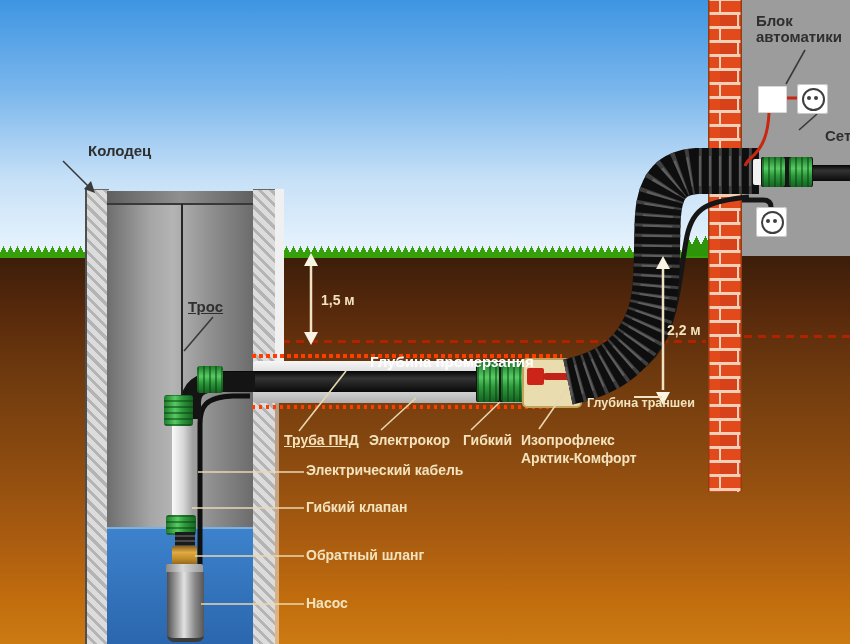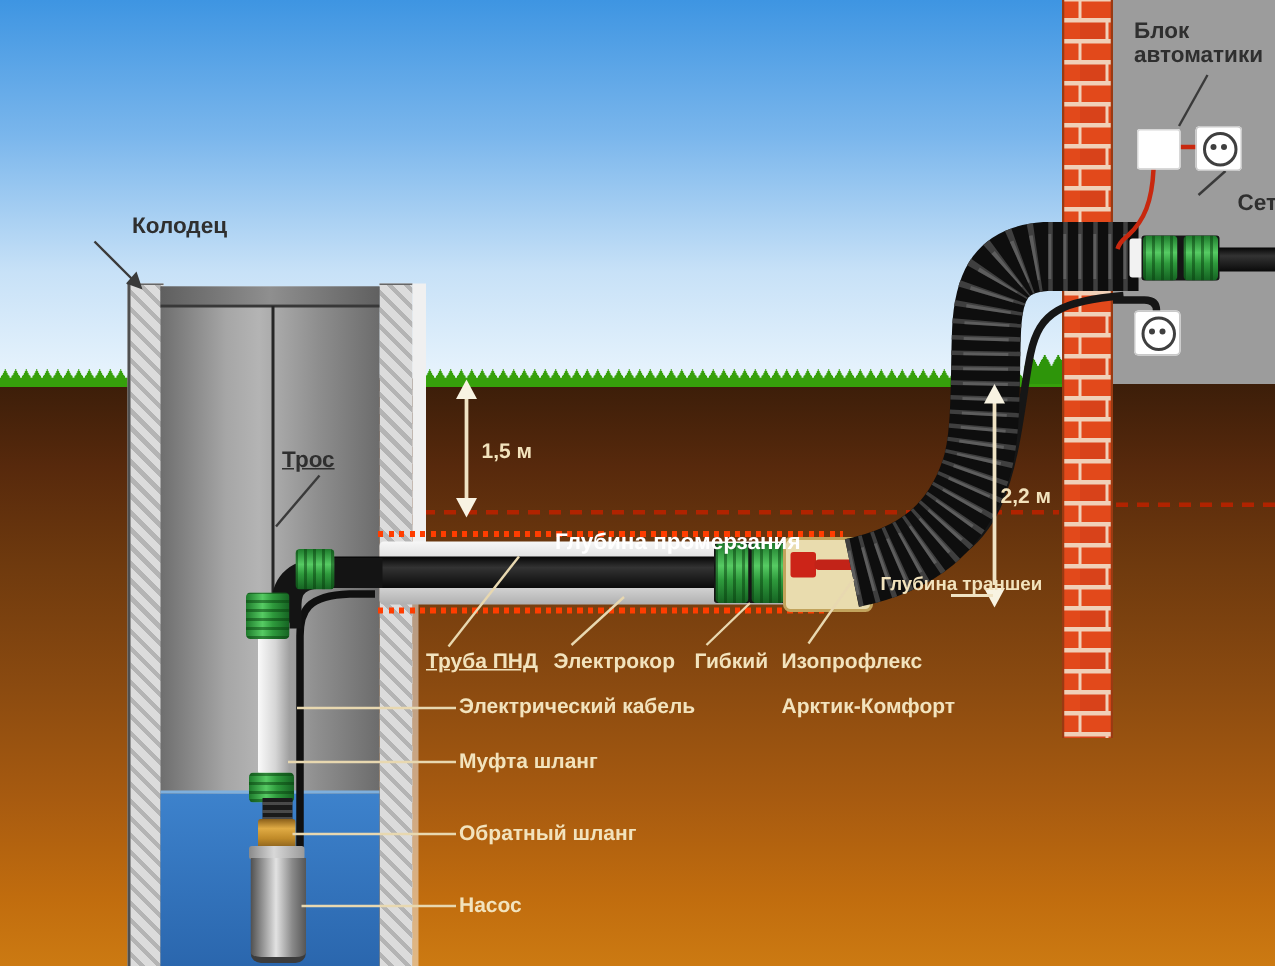--- a/index.html
+++ b/index.html
@@ -203,24 +203,24 @@
     <div class="d2"></div>
   </div>
 
   <div class="lbl dark" style="left:52px;top:142px;margin-left:36px;">Колодец</div>
   <div class="lbl dark" style="left:188px;top:298px;text-decoration:underline;">Трос</div>
   <div class="lbl dark" style="left:756px;top:13px;width:92px;white-space:normal;line-height:16px;">Блок автоматики</div>
   <div class="lbl dark" style="left:781px;top:127px;margin-left:44px;">Сеть</div>
   <div class="lbl white-b" style="left:370px;top:321px;margin-top:32px;">Глубина промерзания</div>
   <div class="lbl cream" style="left:321px;top:292px;">1,5 м</div>
   <div class="lbl cream" style="left:667px;top:322px;">2,2 м</div>
-  <div class="lbl cream small" style="left:567px;top:382px;padding-left:20px;">Глубина траншеи</div>
+  <div class="lbl cream small" style="left:567px;top:396px;padding-left:20px;">Глубина траншеи</div>
   <div class="lbl cream" style="left:284px;top:432px;text-decoration:underline;">Труба ПНД</div>
   <div class="lbl cream" style="left:369px;top:432px;">Электрокор</div>
   <div class="lbl cream" style="left:463px;top:432px;">Гибкий</div>
   <div class="lbl cream" style="left:521px;top:432px;">Изопрофлекс</div>
-  <div class="lbl cream" style="left:521px;top:450px;margin-top:12px;">Арктик-Комфорт</div>
+  <div class="lbl cream" style="left:521px;top:450px;">Арктик-Комфорт</div>
   <div class="lbl cream" style="left:306px;top:462px;">Электрический кабель</div>
-  <div class="lbl cream" style="left:306px;top:499px;">Муфта шланг</div>
+  <div class="lbl cream" style="left:306px;top:499px;">Гибкий клапан</div>
   <div class="lbl cream" style="left:306px;top:547px;">Обратный шланг</div>
   <div class="lbl cream" style="left:306px;top:595px;">Насос</div>
 
 </div>
 
 </body></html>

